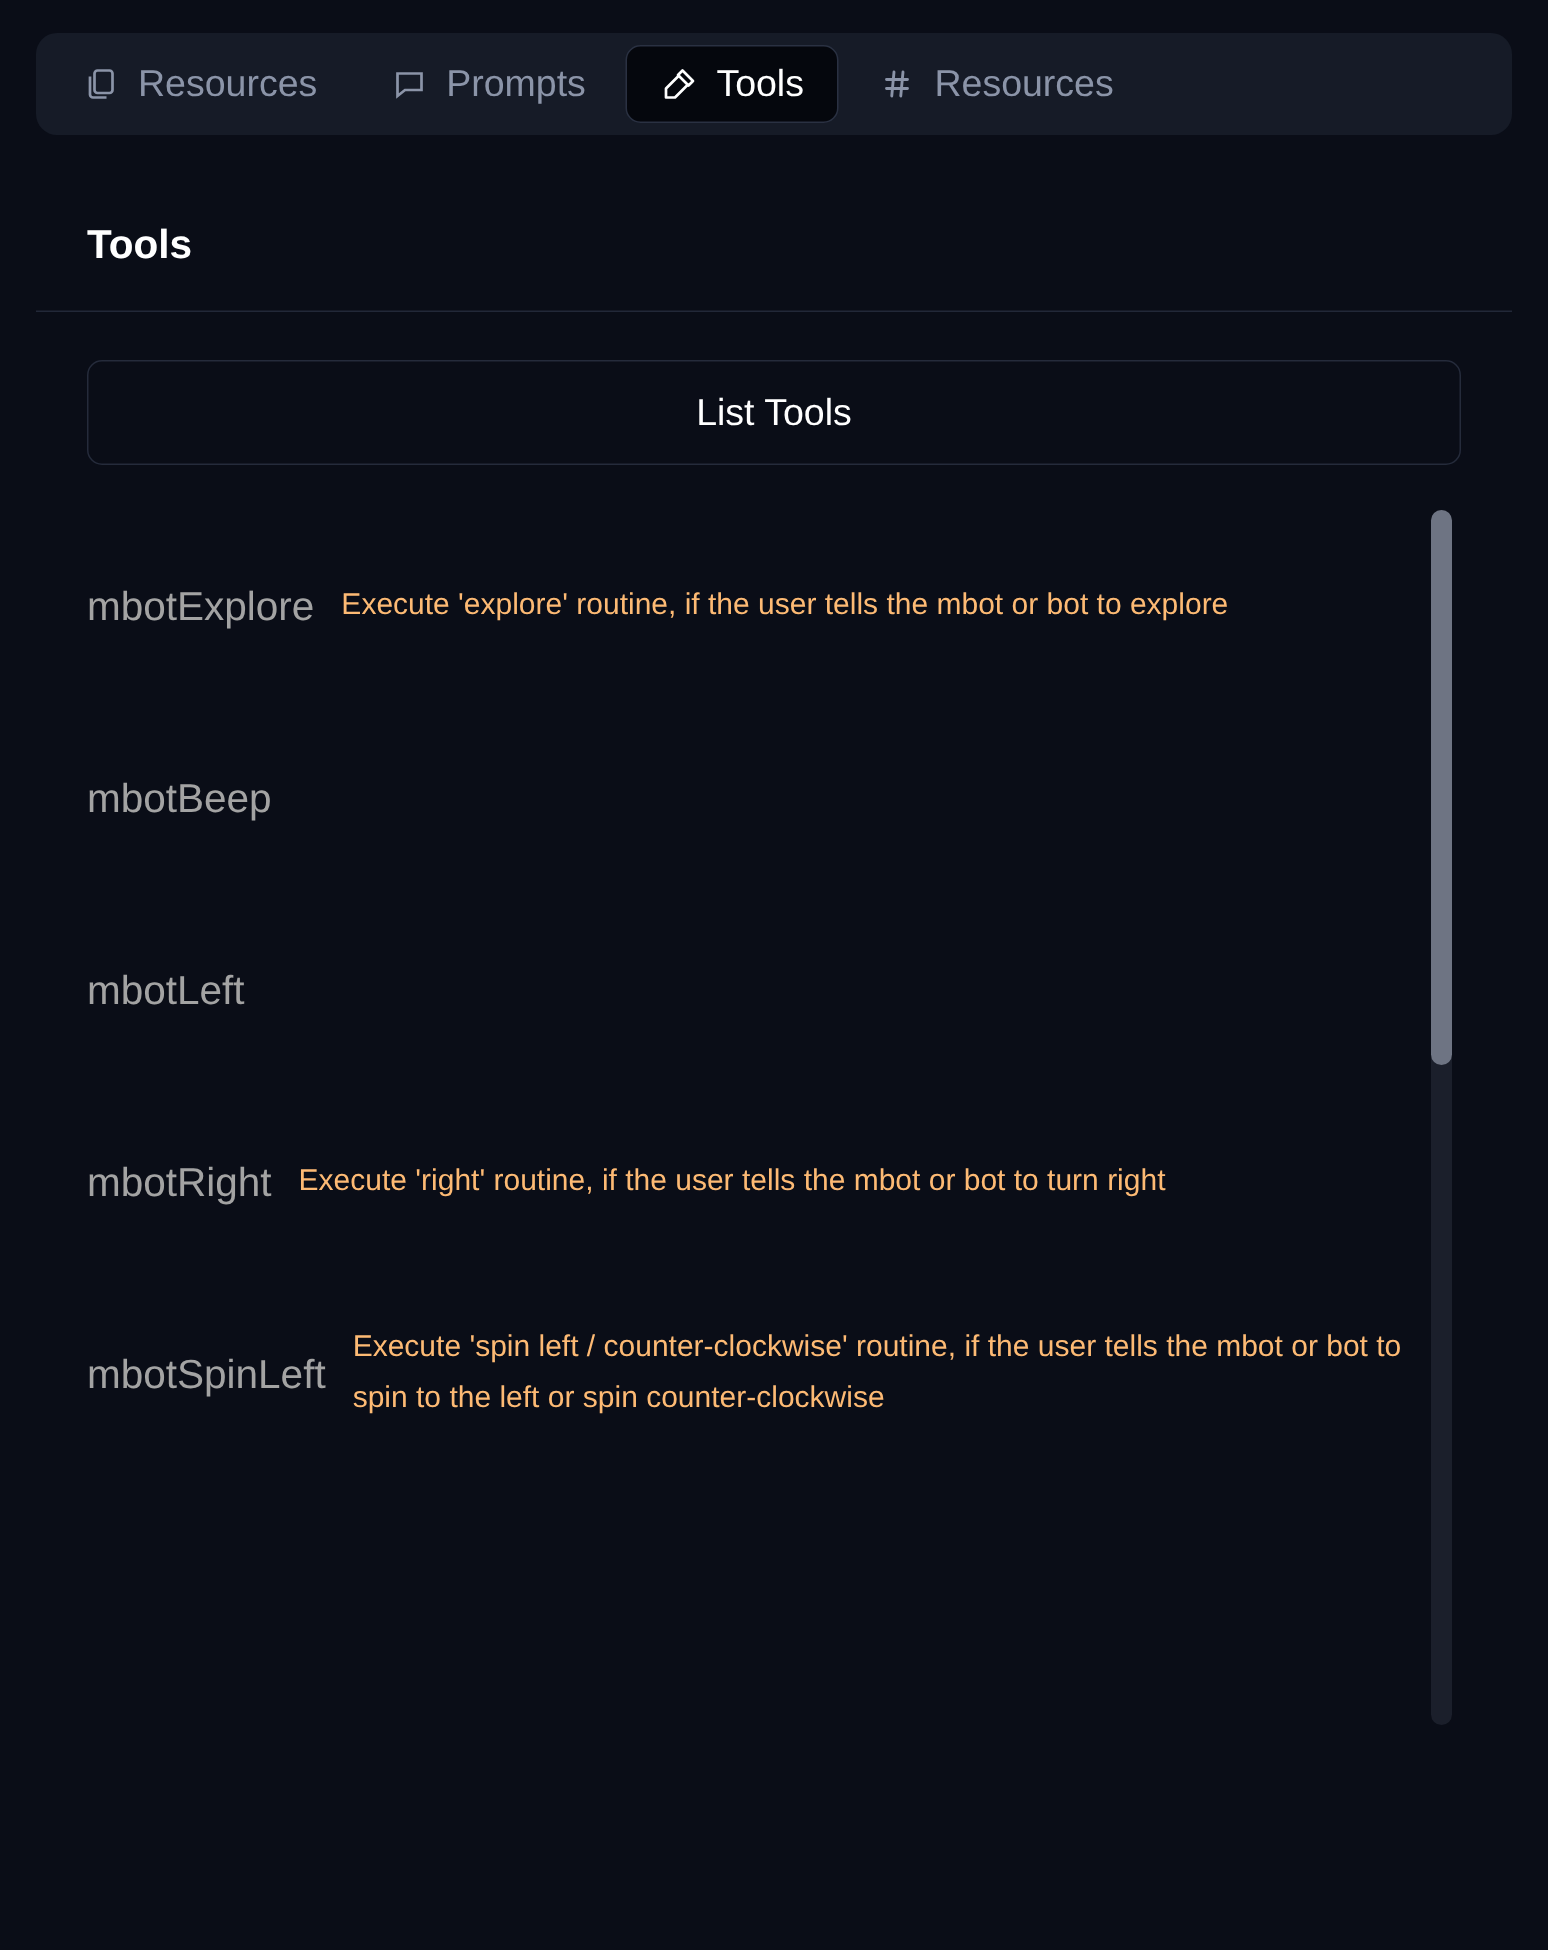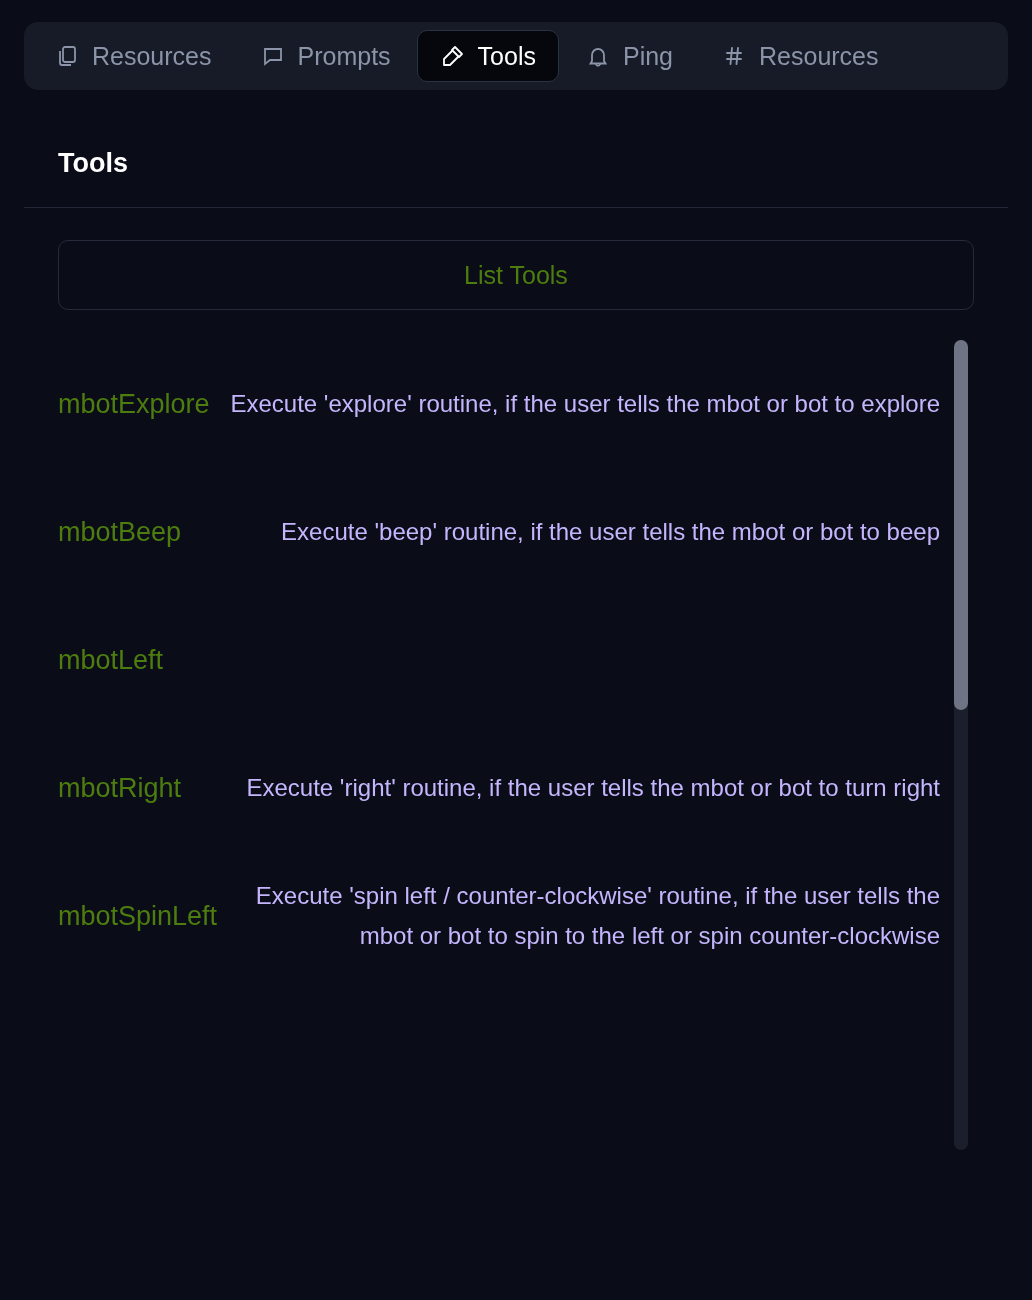--- a/index.html
+++ b/index.html
@@ -75,21 +75,21 @@
     padding: 32px 34px 0 34px;
     display: flex;
     flex-direction: column;
     gap: 15px;
   }
   .btn {
     height: 70px;
     border: 1px solid #252b3b;
     border-radius: 10px;
     background: transparent;
-    color: #4d7c0f;
+    color: #ffffff;
     font-size: 25px;
     font-family: "Liberation Sans", sans-serif;
     display: flex;
     align-items: center;
     justify-content: center;
     cursor: pointer;
   }
 
   
   .list-wrap {
@@ -103,30 +103,29 @@
     padding-right: 34px;
   }
   .tool-row {
     display: flex;
     align-items: center;
     gap: 18px;
     padding: 22px 0;
     min-height: 128px;
   }
   .tool-name {
-    color: #4d7c0f;
+    color: #a3a3a3;
     font-size: 27px;
     white-space: nowrap;
     flex: none;
   }
   .tool-desc {
-    color: #c4b5fd;
-    font-size: 24px;
+    color: #fdba74;
+    font-size: 20px;
     line-height: 1.68;
-    text-align: right;
     flex: 1;
   }
 
   
   .scrollbar-track {
     position: absolute;
     top: 0;
     right: 6px;
     width: 14px;
     height: 100%;
@@ -172,29 +171,20 @@
     <div class="tab active">
       <span class="tab-icon">
         <svg width="24" height="24" viewBox="0 0 24 24" fill="none" stroke="#ffffff" stroke-width="1.8" stroke-linecap="round" stroke-linejoin="round">
           <path d="M14 3l7 7-3 3-7-7z"></path>
           <path d="M11.5 6.5L3 15v6h6l8.5-8.5"></path>
         </svg>
       </span>
       <span class="tab-label">Tools</span>
     </div>
 
-    <div class="tab">
-      <span class="tab-icon">
-        <svg width="24" height="24" viewBox="0 0 24 24" fill="none" stroke="#8b94a8" stroke-width="1.8" stroke-linecap="round">
-          <path d="M6 17V11a6 6 0 0 1 12 0v6l1.5 2.5H4.5z"></path>
-          <path d="M10 20.5a2.2 2.2 0 0 0 4 0"></path>
-        </svg>
-      </span>
-      <span class="tab-label">Ping</span>
-    </div>
 
     <div class="tab">
       <span class="tab-icon">
         <svg width="24" height="24" viewBox="0 0 24 24" fill="none" stroke="#8b94a8" stroke-width="1.9" stroke-linecap="round">
           <path d="M5 9h14M5 15h14M10 4l-1.5 16M16 4l-1.5 16"></path>
         </svg>
       </span>
       <span class="tab-label">Resources</span>
     </div>
 
@@ -213,21 +203,20 @@
     <div class="list">
 
       <div class="tool-row">
         <div class="tool-name">mbotExplore</div>
         <div class="tool-desc">Execute 'explore' routine, if the user tells the mbot or bot to explore</div>
       </div>
 
 
       <div class="tool-row">
         <div class="tool-name">mbotBeep</div>
-        <div class="tool-desc">Execute 'beep' routine, if the user tells the mbot or bot to beep</div>
       </div>
 
       <div class="tool-row">
         <div class="tool-name">mbotLeft</div>
       </div>
 
       <div class="tool-row">
         <div class="tool-name">mbotRight</div>
         <div class="tool-desc">Execute 'right' routine, if the user tells the mbot or bot to turn right</div>
       </div>

